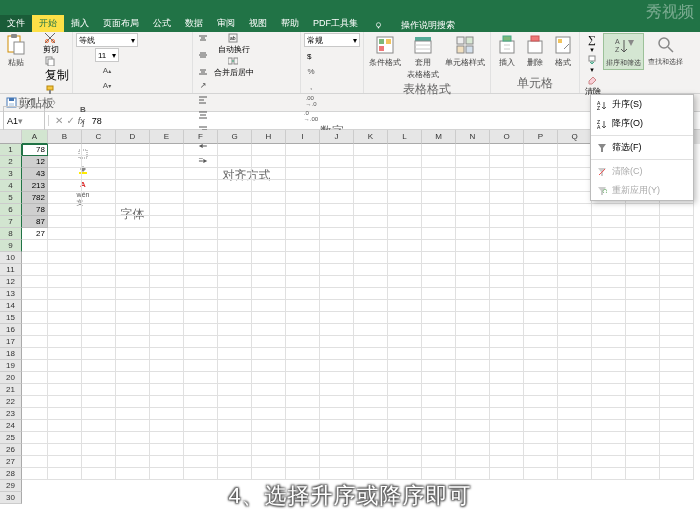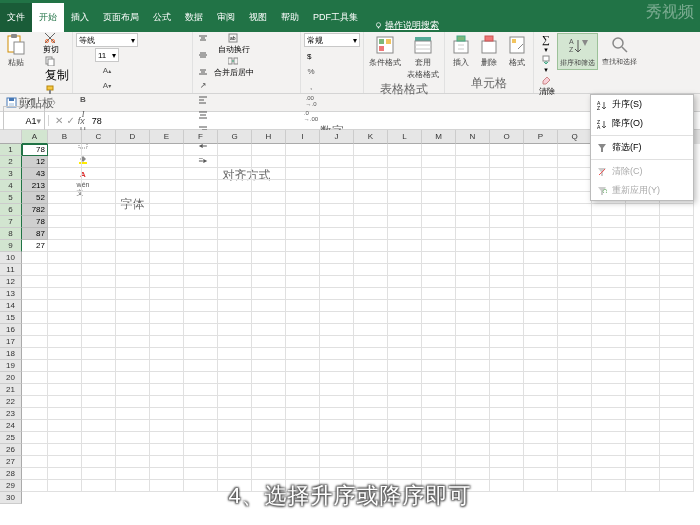--- a/index.html
+++ b/index.html
@@ -1,43 +1,43 @@
 <!DOCTYPE html>
 <html><head>
 <meta charset="utf-8">
 <style>
   * { box-sizing: border-box; margin: 0; padding: 0; font-family: "Microsoft YaHei", "Segoe UI", sans-serif; }
   body { width: 700px; height: 525px; overflow: hidden; background: #fff; position: relative; font-size: 10px; }
   
   .titlebar { height: 14px; background: #217346; color: #fff; display: flex; align-items: center; }
   .tabs { height: 18px; background: #217346; display: flex; align-items: flex-end; color: #fff; font-size: 9px; }
-  .tab { padding: 8px 7px; cursor: pointer; }
-  .tab.active { background: #ffffff; color: #217346; }
+  .tab { padding: 2px 7px; cursor: pointer; }
+  .tab.active { background: #fde047; color: #217346; }
   .tab.file { background: #1a5c38; }
-  .search-cmd { margin-left: 10px; display: flex; align-items: center; gap: 3px; font-size: 9px; text-decoration: underline; }
+  .search-cmd { margin-left: 10px; display: flex; align-items: center; gap: 19px; font-size: 9px; }
   .lightbulb { width:7px;height:7px; }
   
   .ribbon { height: 62px; background: #f3f2f1; border-bottom: 1px solid #d4d4d4; display: flex; position: relative; }
   .rgroup { border-right: 1px solid #e1e1e1; padding: 1px 3px 0 3px; display: flex; flex-direction: column; justify-content: space-between; }
   .rgroup-body { display: flex; gap: 2px; flex: 1; align-items: flex-start; }
   .rgroup-label { text-align: center; font-size: 12px; color: #666; padding-bottom: 1px; }
   .rbtn { display: flex; flex-direction: column; align-items: center; gap: 1px; padding: 1px 2px; cursor: pointer; }
   .rbtn .ic { width: 14px; height: 14px; display: flex; align-items: center; justify-content: center; }
   .rbtn.big .ic { width: 22px; height: 22px; }
   .rbtn span { font-size: 8px; color: #444; white-space: nowrap; }
   .stack { display: flex; flex-direction: column; gap: 1px; }
   .hrow { display: flex; gap: 1px; align-items: center; flex-direction: column; }
   .combo { height: 14px; border: 1px solid #c8c8c8; background: #fff; font-size: 8px; padding: 0 2px; display: flex; align-items: center; justify-content: space-between; }
   .smbtn { width: 14px; height: 14px; border: 1px solid transparent; display: flex; align-items: center; justify-content: center; cursor: pointer; font-size: 8px; color: #555; }
   
   .qat { height: 18px; background: #f3f2f1; border-bottom: 1px solid #d4d4d4; display: flex; align-items: center; padding: 0 4px; gap: 6px; }
   .qat .smbtn { width: 14px; height: 14px; }
   
   .formula-bar { height: 18px; background: #fff; border-bottom: 1px solid #d4d4d4; display: flex; align-items: center; }
-  .name-box { width: 42px; height: 30px; border: 1px solid #c8c8c8; margin: 0 3px; font-size: 9px; padding: 0 3px; display: flex; align-items: center; justify-content: flex-end; }
+  .name-box { width: 42px; height: 30px; border: 1px solid #c8c8c8; margin: 0 3px; font-size: 9px; padding: 0 3px; display: flex; align-items: center; justify-content: flex-start; }
   .fx-area { display: flex; align-items: center; gap: 3px; padding-left: 6px; border-left: 1px solid #d4d4d4; flex:1; }
   .fx-label { font-style: italic; font-size: 9px; color: #666; }
   .fx-input { flex: 1; font-size: 9px; padding: 0 4px; }
   
   .grid-wrap { position: relative; height: 378px; }
   .corner { position: absolute; left: 0; top: 0; width: 22px; height: 14px; background: #e6e6e6; border-right: 1px solid #ccc; border-bottom: 1px solid #aaa; }
   .colheads { position: absolute; left: 22px; top: 0; right: 0; height: 14px; display: flex; background: #e6e6e6; }
   .colhead { width: 34px; border-right: 1px solid #ccc; border-bottom: 1px solid #aaa; text-align: center; font-size: 8px; color: #333; line-height: 14px; }
   .colhead.selcol { background: #d2e5d0; border-bottom: 1px solid #217346;}
   .colhead.first { width: 26px; }
@@ -126,21 +126,21 @@
               <rect x="2" y="1" width="6" height="4" fill="#f5c842" stroke="#b8860b"></rect>
               <rect x="4" y="5" width="2" height="4" fill="#888"></rect>
             </svg>
           </div>
       </div>
     </div>
     <div class="rgroup-label">剪贴板</div>
   </div>
 
   <div class="rgroup" style="min-width:120px">
-    <div class="rgroup-body stack" style="gap:0">
+    <div class="rgroup-body stack" style="gap:10px">
       <div class="hrow">
         <div class="combo" style="width:62px">
             <span>等线</span>
             <span>▾</span>
           </div>
         <div class="combo" style="width:24px">
             <span>11</span>
             <span>▾</span>
           </div>
         <div class="smbtn">A<sup style="font-size:6px">▴</sup></div>
@@ -284,20 +284,31 @@
           <div class="ic">
             <svg width="20" height="20">
               <rect x="2" y="2" width="16" height="4" fill="#5a9"></rect>
               <rect x="2" y="6" width="16" height="12" fill="#fff" stroke="#888"></rect>
               <line x1="2" y1="10" x2="18" y2="10" stroke="#ccc"></line>
               <line x1="2" y1="14" x2="18" y2="14" stroke="#ccc"></line>
             </svg>
           </div>
           <span>套用</span>
           <span style="font-size:8px">表格格式</span>
+        </div>
+      <div class="rbtn big">
+          <div class="ic">
+            <svg width="20" height="20">
+              <rect x="2" y="2" width="7" height="7" fill="#eee" stroke="#888"></rect>
+              <rect x="11" y="2" width="7" height="7" fill="#d8e8d4" stroke="#888"></rect>
+              <rect x="2" y="11" width="7" height="7" fill="#f2e0c0" stroke="#888"></rect>
+              <rect x="11" y="11" width="7" height="7" fill="#d4e0ec" stroke="#888"></rect>
+            </svg>
+          </div>
+          <span>单元格样式</span>
         </div>
     </div>
     <div class="rgroup-label">表格格式</div>
   </div>
 
   <div class="rgroup">
     <div class="rgroup-body">
       <div class="rbtn big">
           <div class="ic">
             <svg width="18" height="20">
@@ -601,42 +612,20 @@
         <div class="cell"></div>
         <div class="cell"></div>
         <div class="cell"></div>
         <div class="cell"></div>
         <div class="cell"></div>
         <div class="cell"></div>
         <div class="cell"></div>
         <div class="cell"></div>
       </div>
       <div class="row">
-        <div class="cell first sel">52</div>
-        <div class="cell"></div>
-        <div class="cell"></div>
-        <div class="cell"></div>
-        <div class="cell"></div>
-        <div class="cell"></div>
-        <div class="cell"></div>
-        <div class="cell"></div>
-        <div class="cell"></div>
-        <div class="cell"></div>
-        <div class="cell"></div>
-        <div class="cell"></div>
-        <div class="cell"></div>
-        <div class="cell"></div>
-        <div class="cell"></div>
-        <div class="cell"></div>
-        <div class="cell"></div>
-        <div class="cell"></div>
-        <div class="cell"></div>
-        <div class="cell"></div>
-      </div>
-      <div class="row">
         <div class="cell first sel">782</div>
         <div class="cell"></div>
         <div class="cell"></div>
         <div class="cell"></div>
         <div class="cell"></div>
         <div class="cell"></div>
         <div class="cell"></div>
         <div class="cell"></div>
         <div class="cell"></div>
         <div class="cell"></div>

